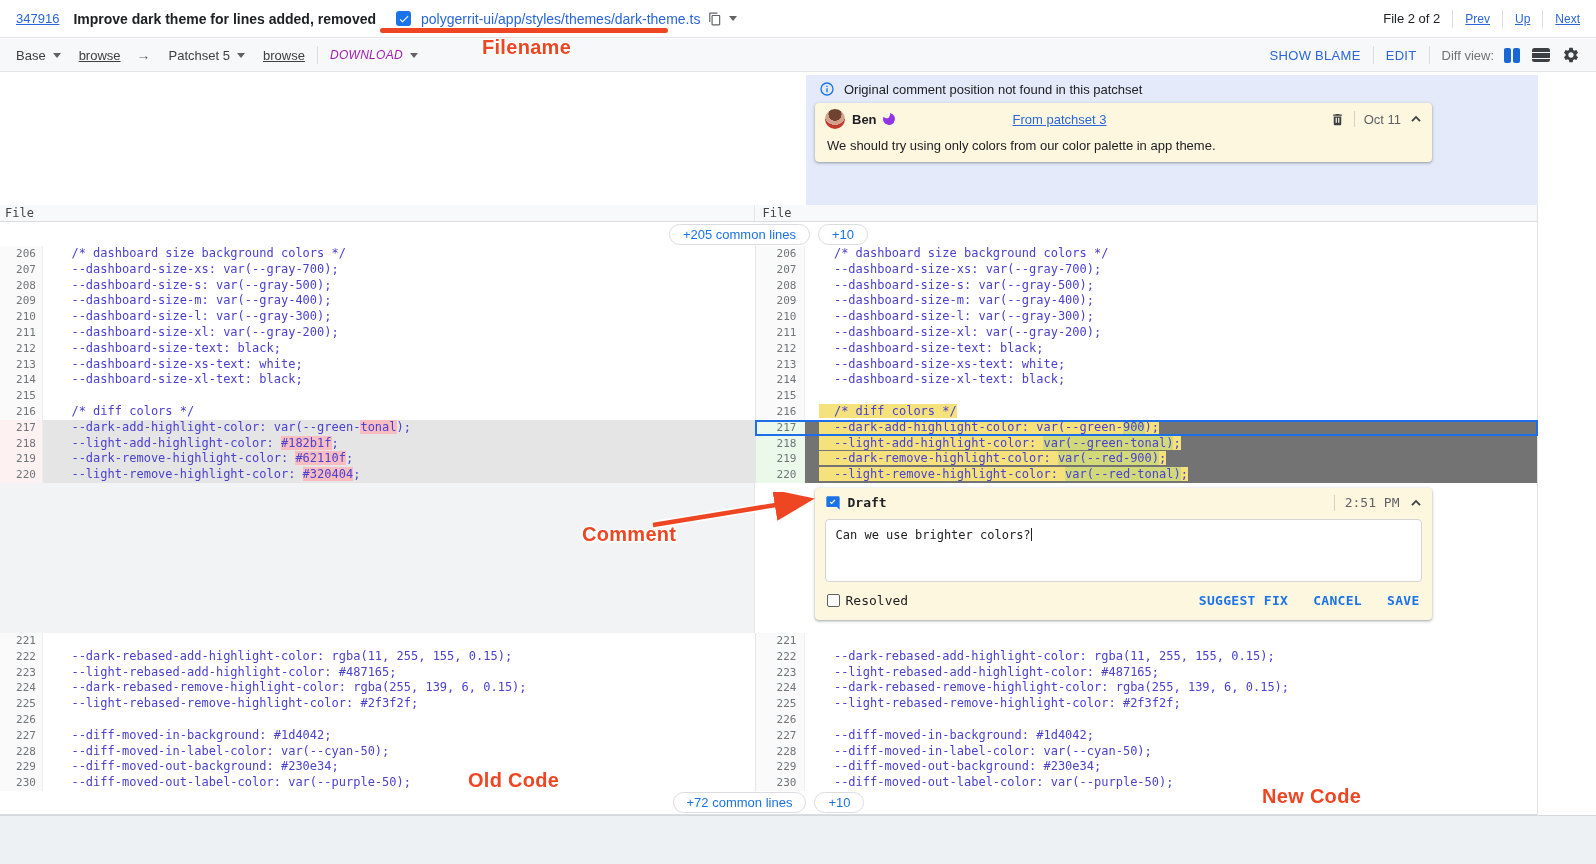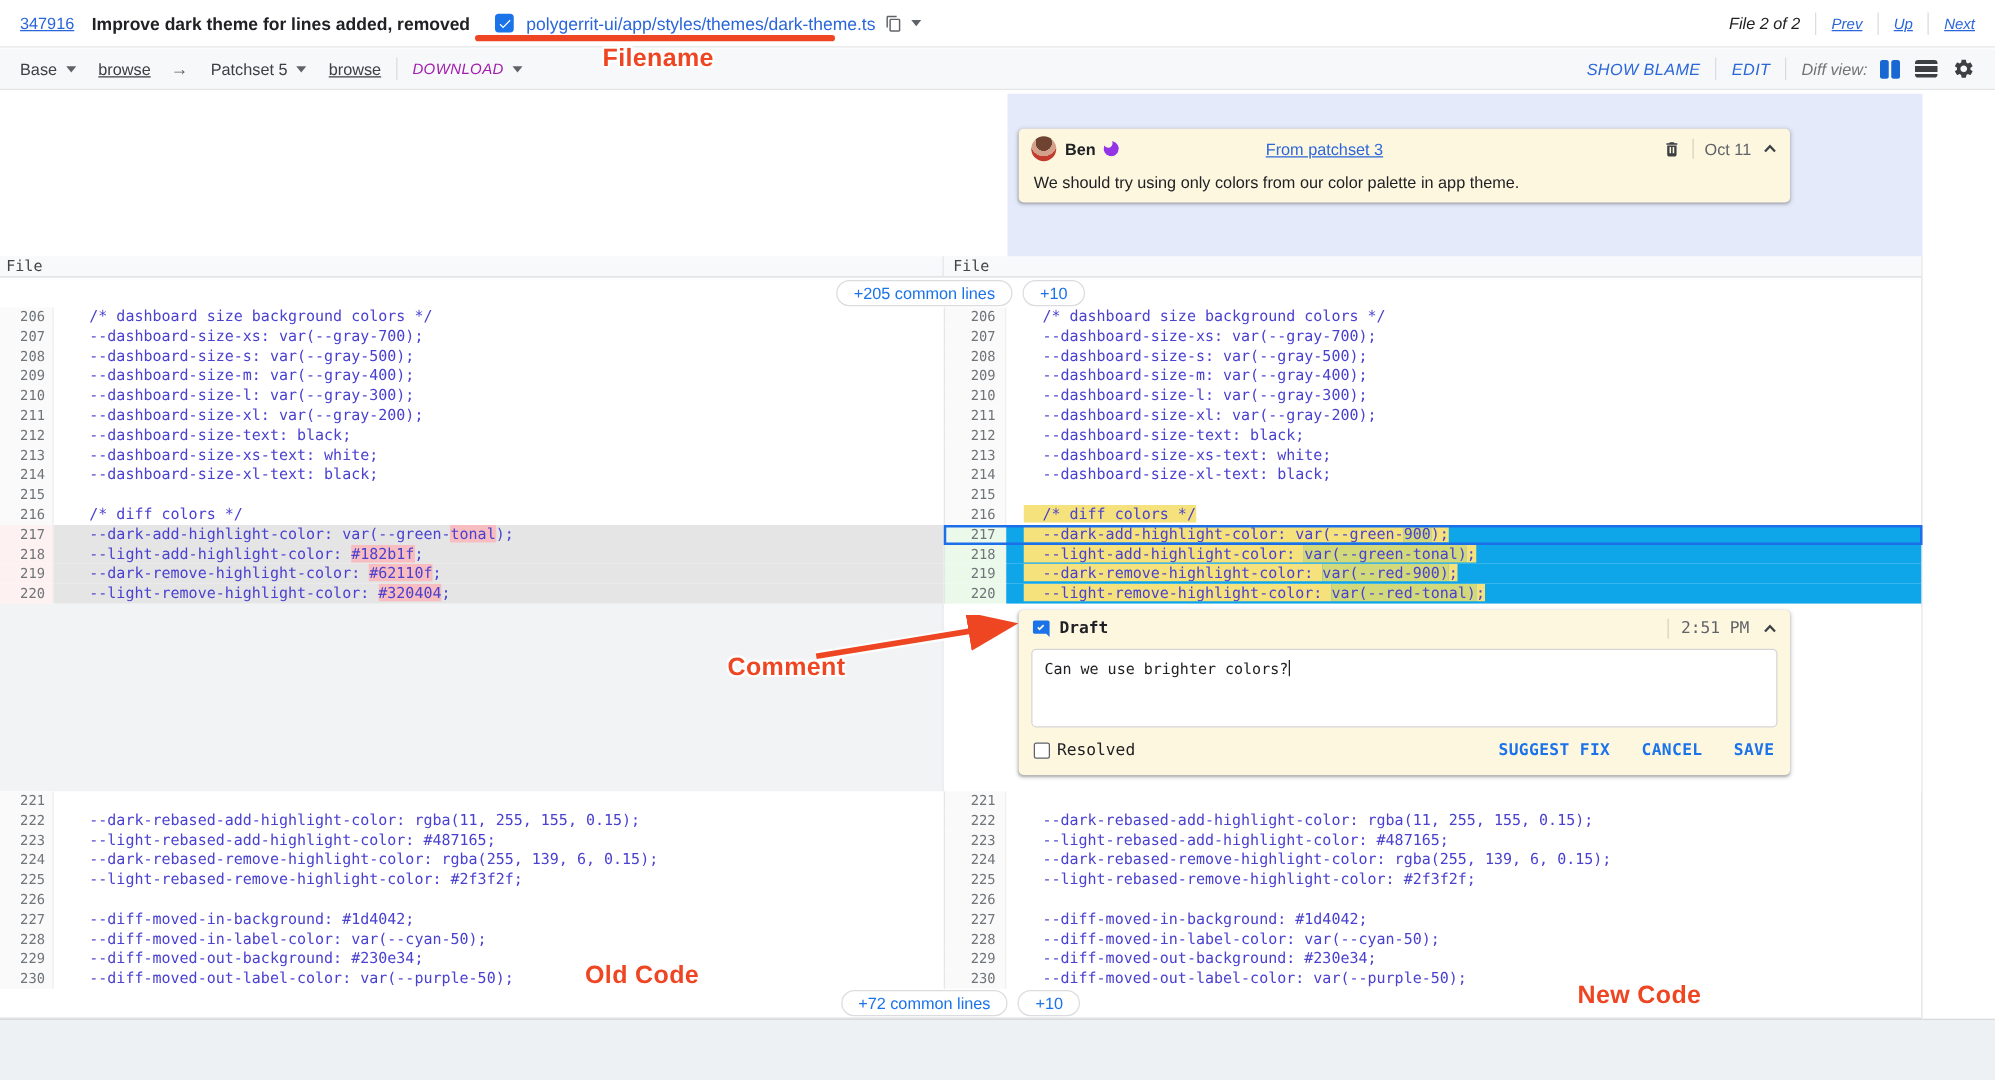--- a/index.html
+++ b/index.html
@@ -12,21 +12,21 @@
   .link { color:#2a66d9; text-decoration:underline; font-size:12px; cursor:pointer; }
   .change-num { font-size:13px; }
   .change-title { font-weight:bold; font-size:14px; margin-left:14px; color:#202124; }
   .cbx { width:15px; height:15px; background:#1a73e8; border-radius:3px; margin-left:20px;
          display:flex; align-items:center; justify-content:center; cursor:pointer; }
   .cbx svg { width:12px; height:12px; }
   .file-link { margin-left:10px; font-size:14px; color:#2a66d9; text-decoration:none; cursor:pointer; }
   .icon-btn { margin-left:8px; cursor:pointer; display:flex; align-items:center; }
   .caret { width:0; height:0; border-left:4px solid transparent; border-right:4px solid transparent;
            border-top:5px solid #5f6368; margin-left:7px; display:inline-block; }
-  .tb-right { margin-left:auto; display:flex; align-items:center;font-style:italic; }
+  .tb-right { margin-left:auto; display:flex; align-items:center; }
   .vdiv { width:1px; height:18px; background:#dadce0; margin:0 12px; }
   .plain13 { font-size:13px; color:#202124; }
 
   
   .toolbar { position:absolute; top:39px; left:0; width:1596px; height:33px; background:#f7f8f9;
              border-bottom:1px solid #e3e5e8; display:flex; align-items:center; padding:0 16px; z-index:9; }
   .tool-item { font-size:13px; color:#3c4043; display:flex; align-items:center; cursor:pointer; }
   .tool-gap { margin-left:18px; }
   .arrow-glyph { color:#5f6368; margin-left:16px; font-size:14px; }
   .download { color:#a21caf; font-size:12px; letter-spacing:.3px;font-style:italic; }
@@ -75,21 +75,21 @@
           font-family:"Liberation Sans",sans-serif; font-size:13px; padding:0 13px; display:flex;
           align-items:center; cursor:pointer; position:relative; z-index:3; }
   .crow { display:flex; height:15.8px; font-size:12px; line-height:15.8px; white-space:pre; }
   .ln { background:#fafafa; color:#70757a; text-align:right; font-size:11px; line-height:15.8px; cursor:pointer; }
   .ln-l { width:43px; padding-right:6px; border-right:1px solid #ededed; }
   .ln-r { width:51px; padding-right:8px; border-left:1px solid #e4e6e9; border-right:1px solid #f0f0f0; }
   .code { padding-left:14px; color:#4a41cf; overflow:hidden; }
   .code-l { width:712px; }
   .code-r { width:732px; }
   .code-del { background:#e5e5e5; }
-  .code-add { background:#0ea5e9; }
+  .code-add { background:#737373; }
   .ln-del { background:#fdf1f1; }
   .ln-add { background:#eaf9ea; }
   .seg-i  { background:#f7bdc0; }
   .seg-y  { background:#f5e27c; }
   .seg-yi { background:#d2d97b; }
 
   
   .crow-comment { display:flex; height:150px; }
   .left-filler { width:755px; background:#f1f3f4; border-right:1px solid #e4e6e9; }
   .right-comment-area { width:783px; position:relative; background:#fff; }
@@ -182,20 +182,26 @@
       <span class="unified-icon"></span>
       <span class="gear">
         <svg width="18" height="18" viewBox="0 0 24 24" fill="#3c4043">
             <path d="M19.14 12.94c.04-.3.06-.61.06-.94 0-.32-.02-.64-.07-.94l2.03-1.58c.18-.14.23-.41.12-.61l-1.92-3.32c-.12-.22-.37-.29-.59-.22l-2.39.96c-.5-.38-1.03-.7-1.62-.94l-.36-2.54c-.04-.24-.24-.41-.48-.41h-3.84c-.24 0-.43.17-.47.41l-.36 2.54c-.59.24-1.13.57-1.62.94l-2.39-.96c-.22-.08-.47 0-.59.22L2.74 8.87c-.12.21-.08.47.12.61l2.03 1.58c-.05.3-.09.63-.09.94s.02.64.07.94l-2.03 1.58c-.18.14-.23.41-.12.61l1.92 3.32c.12.22.37.29.59.22l2.39-.96c.5.38 1.03.7 1.62.94l.36 2.54c.05.24.24.41.48.41h3.84c.24 0 .44-.17.47-.41l.36-2.54c.59-.24 1.13-.56 1.62-.94l2.39.96c.22.08.47 0 .59-.22l1.92-3.32c.12-.22.07-.47-.12-.61l-2.01-1.58zM12 15.6c-1.98 0-3.6-1.62-3.6-3.6s1.62-3.6 3.6-3.6 3.6 1.62 3.6 3.6-1.62 3.6-3.6 3.6z"></path>
           </svg>
       </span>
     </span>
   </div>
 
   <div class="thread-wrap">
+    <div class="banner">
+      <svg width="16" height="16" viewBox="0 0 24 24" fill="#1a73e8">
+          <path d="M12 2a10 10 0 100 20 10 10 0 000-20zm0 18a8 8 0 110-16 8 8 0 010 16zm-1-9h2v6h-2v-6zm0-4h2v2h-2V7z"></path>
+        </svg>
+      <span>Original comment position not found in this patchset</span>
+    </div>
     <div class="card thread-card">
       <div class="tc-head">
         <span class="avatar"></span>
         <span class="author">Ben</span>
         <span class="moon"></span>
         <span class="link from-ps">From patchset 3</span>
         <span class="tc-head-right">
           <span class="icon-btn" style="margin-left:0">
             <svg width="15" height="15" viewBox="0 0 24 24" fill="#3c4043">
                 <path d="M6 19c0 1.1.9 2 2 2h8c1.1 0 2-.9 2-2V7H6v12zM19 4h-3.5l-1-1h-5l-1 1H5v2h14V4zM9 9h2v8H9V9zm4 0h2v8h-2V9z"></path>

